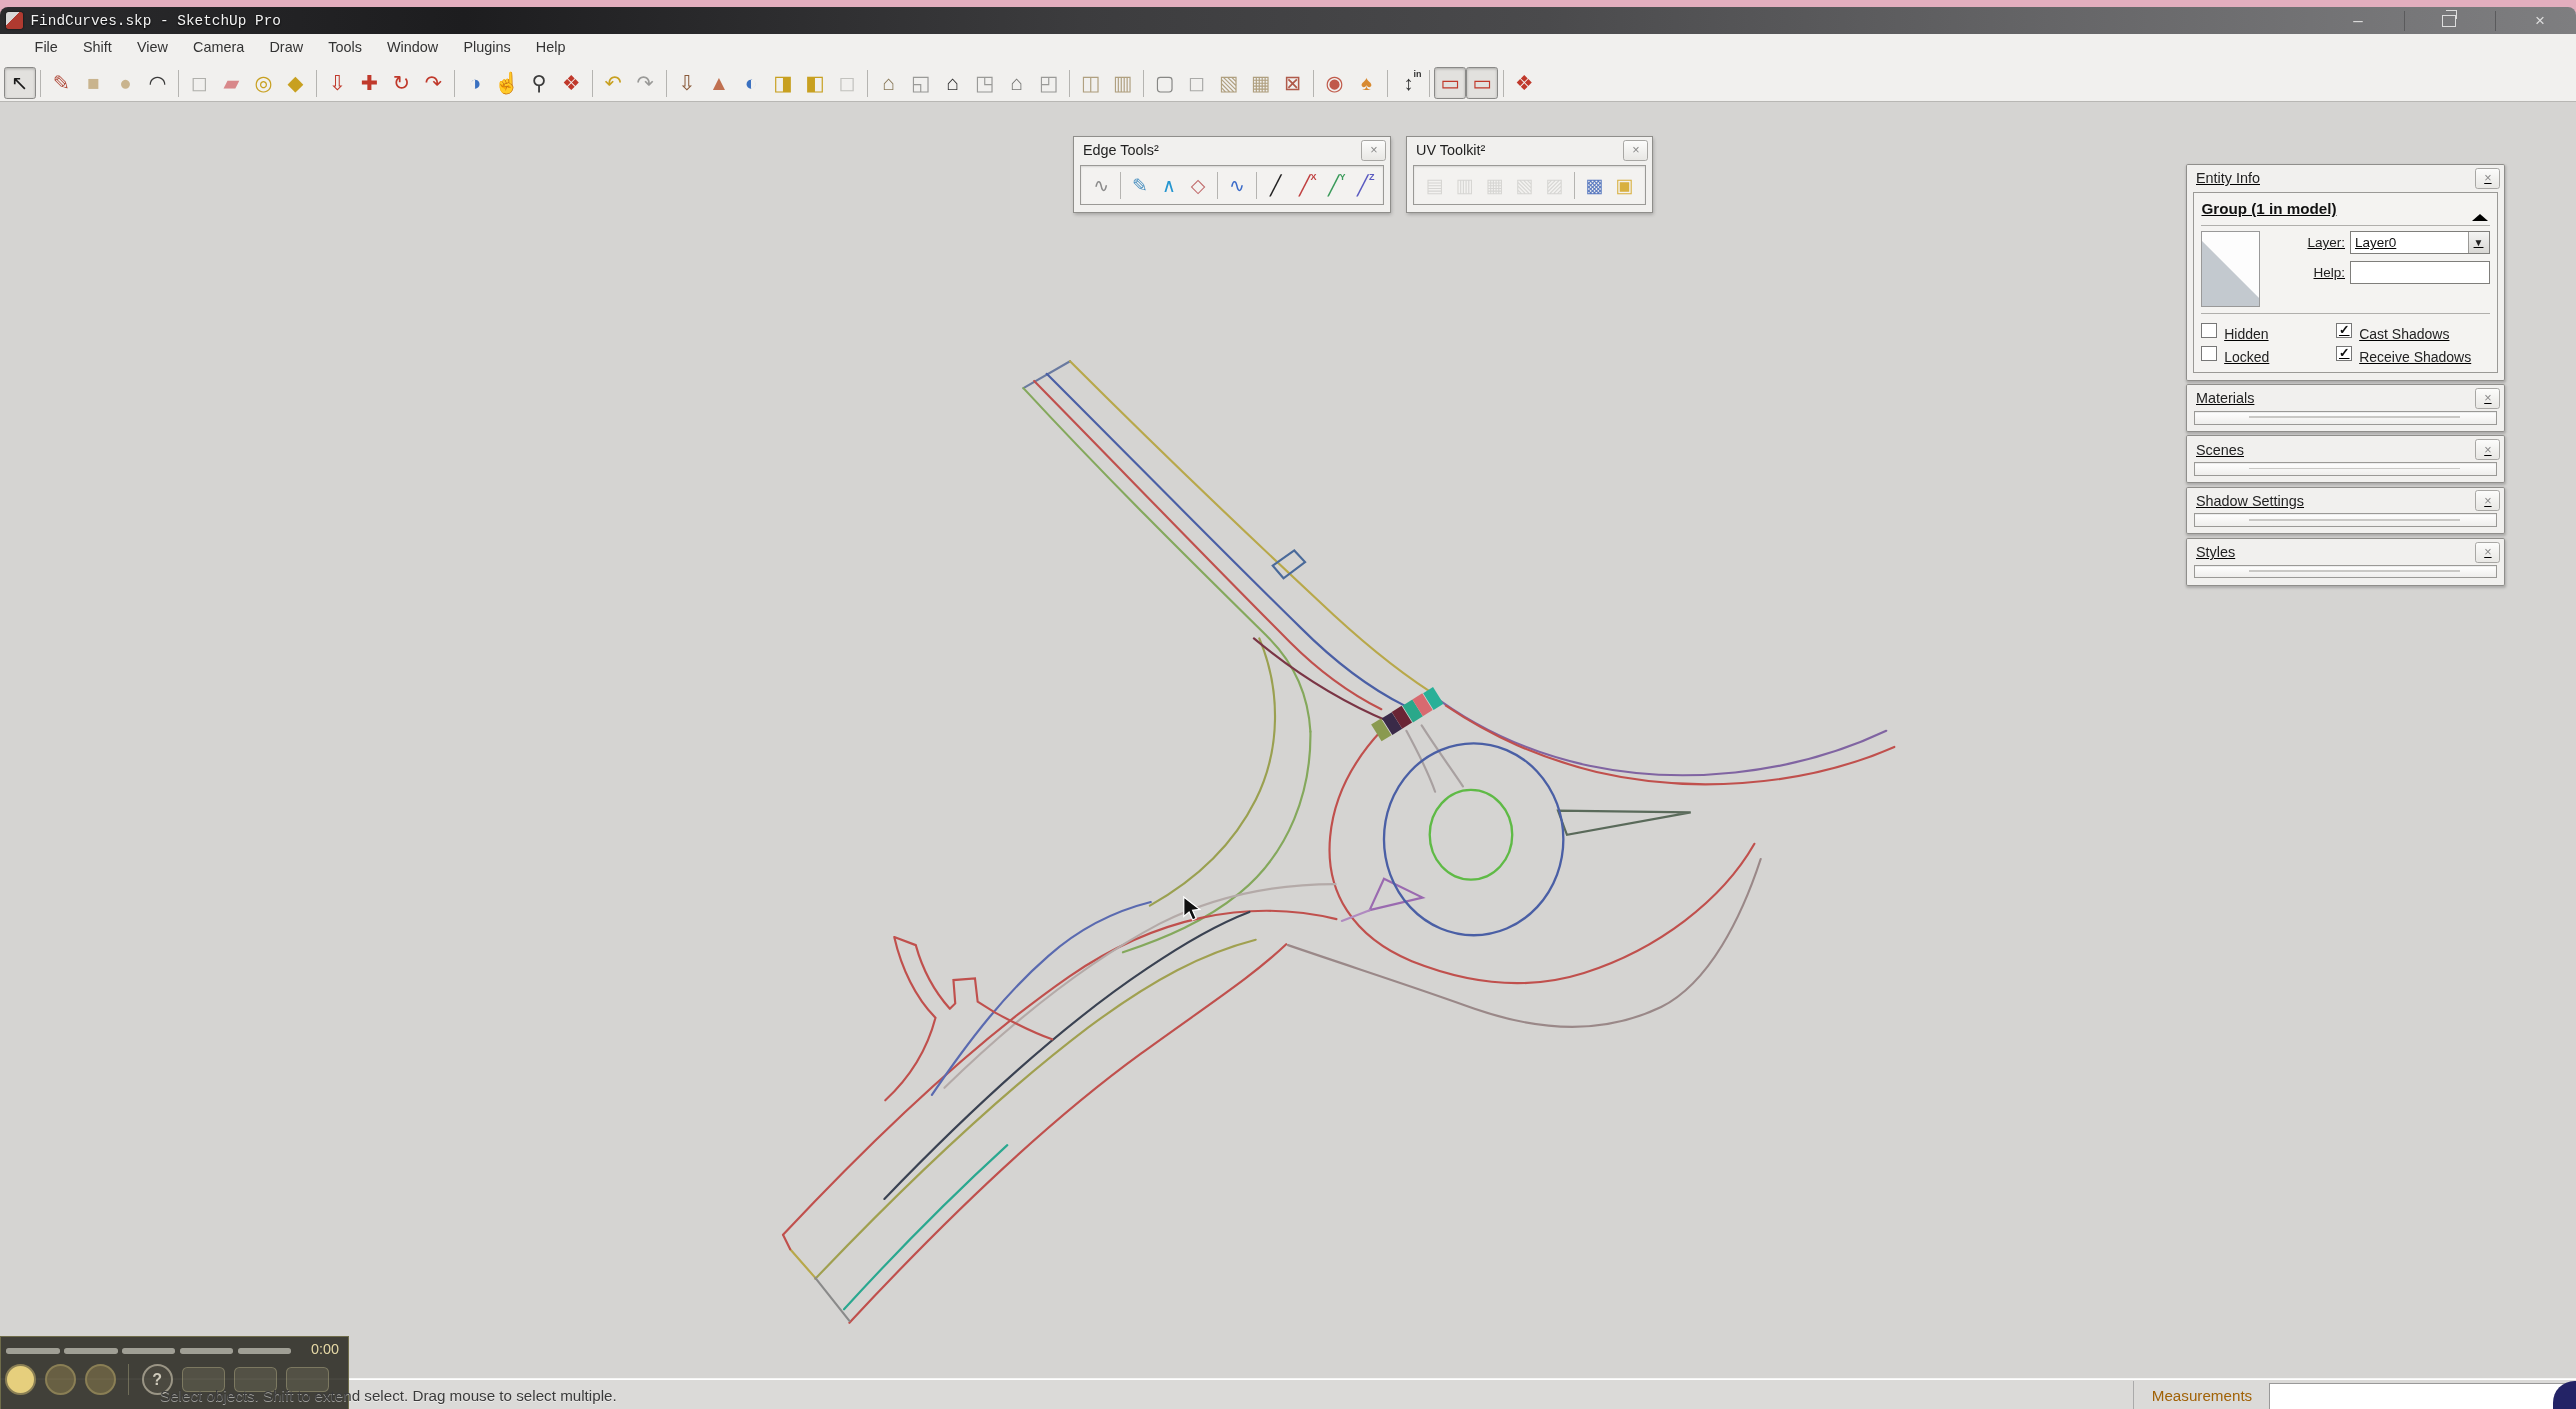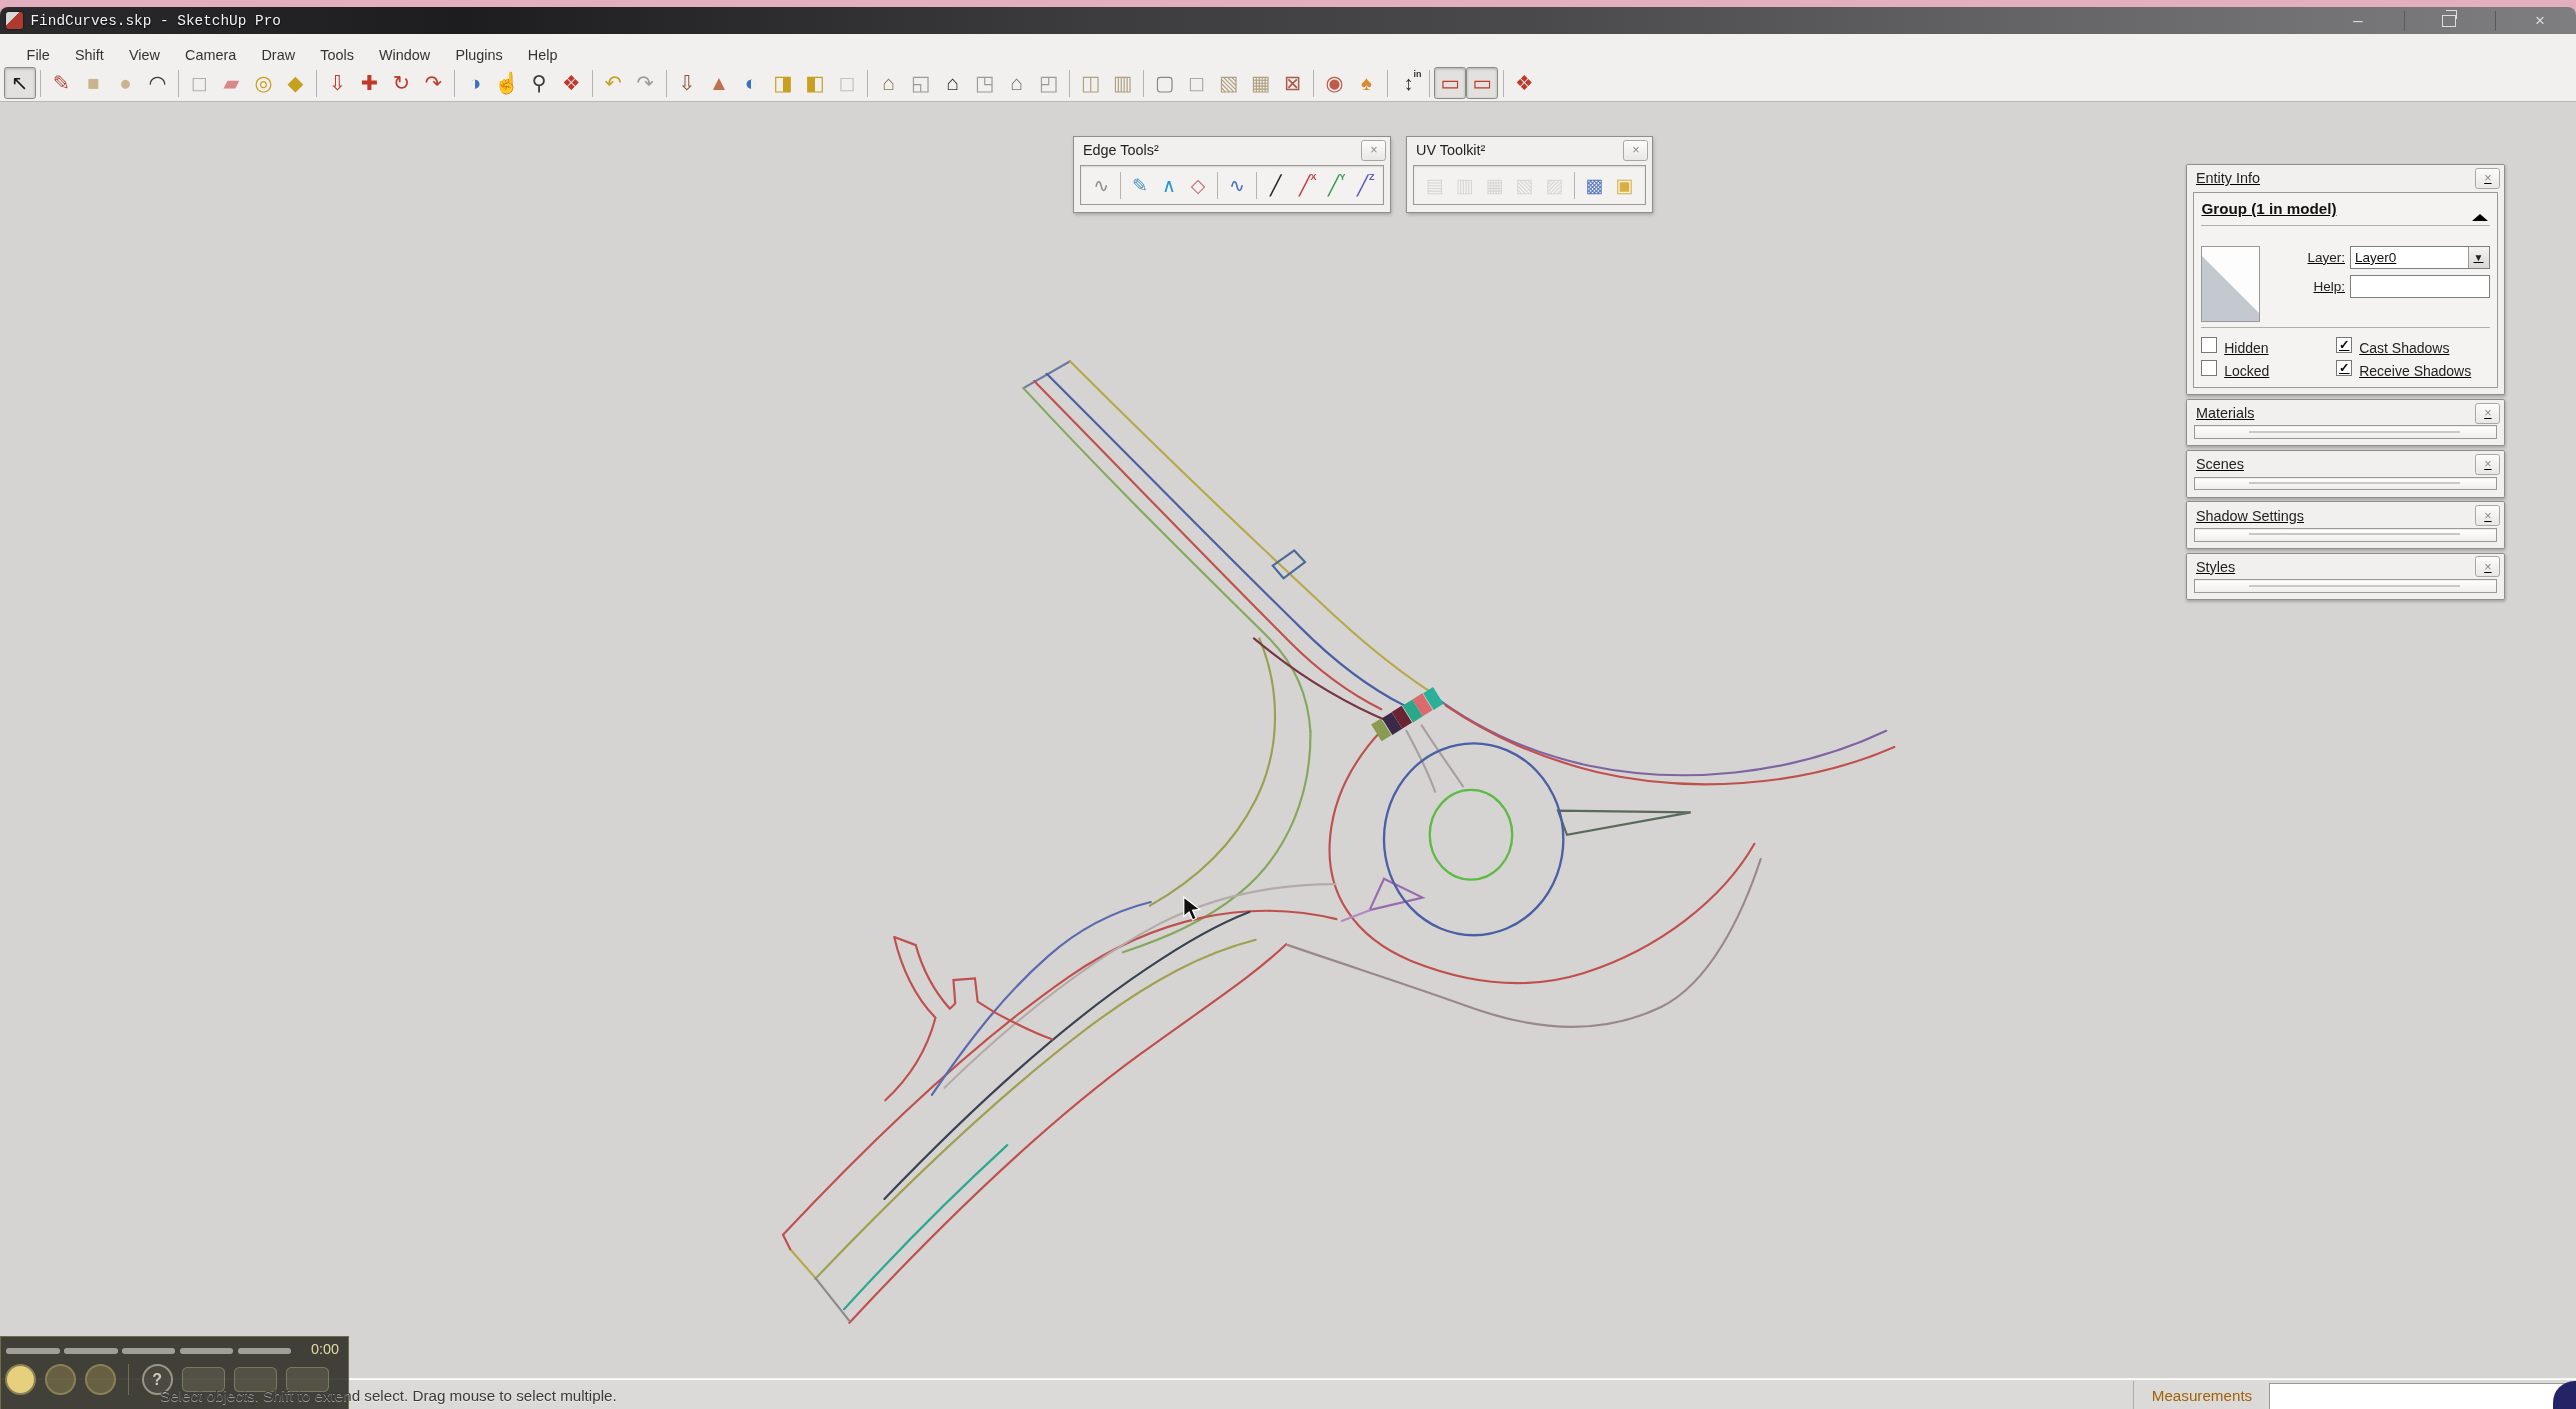--- a/index.html
+++ b/index.html
@@ -12,21 +12,21 @@
   #app-icon{width:17px;height:17px;margin:0 7.2px 0 6.3px;border-radius:2.7px;
     background:linear-gradient(135deg,#d8d8d8 0 40%,#b03a30 40% 100%);box-shadow:0 0 1.8px #000;}
   #window-title{font-size:14.4px;text-shadow:0 0.9px 1.8px #000;font-family:Liberation Mono, monospace;}
   #win-controls{margin-left:auto;display:flex;align-items:center;margin-right:12.6px;gap:23px;}
   .win-btn{width:47px;height:20px;display:flex;align-items:center;justify-content:center;
     color:#ddd;font-size:17px;line-height:1;cursor:default;border-left:0.9px solid #5a5a5c;padding-left:20px;}
   .win-btn:first-child{border-left:none;}
   .restore-glyph{position:relative;width:11.7px;height:10px;border:1.8px solid #ddd;background:transparent;}
   .restore-glyph:before{content:"";position:absolute;left:2.7px;top:-5.4px;width:10px;height:8px;border:1.8px solid #ddd;border-bottom:none;border-left:none;}
   #menubar{position:absolute;left:0;top:34px;width:2576px;height:43px;background:#f1f0ee;
-    border-bottom:0.9px solid #cfcecb;display:flex;align-items:center;padding-left:14px;box-sizing:border-box;}
+    border-bottom:0.9px solid #cfcecb;display:flex;padding-left:22px;box-sizing:border-box;}
   .menu-item{font-size:14.4px;color:#333;padding:4.5px 12.6px;}
   
   #toolbar{position:absolute;left:0;top:65px;width:2576px;height:37px;background:#f1f0ee;
     border-bottom:0.9px solid #b8b7b4;display:flex;align-items:center;padding-left:3.6px;box-sizing:border-box;}
   .tb{width:30px;height:30px;display:flex;align-items:center;justify-content:center;border:0.9px solid transparent;border-radius:2.7px;position:relative;}
   .tb .g{font-size:20.6px;line-height:1;}
   .tb sup{position:absolute;right:1.8px;top:0.9px;font-size:9px;font-weight:bold;color:inherit;}
   .tb.pressed{border:0.9px solid #8a8a88;background:#e2e1de;box-shadow:inset 0 0.9px 2.7px rgba(0,0,0,.25);}
   .tb.disabled{opacity:.45;}
   .tb-sep{width:0.9px;height:27px;background:#b5b4b1;margin:0 4.5px;}
@@ -54,21 +54,21 @@
     background:linear-gradient(#ffffff,#efeeec);box-shadow:inset 0 0.9px 0.9px rgba(0,0,0,.08);position:relative;}
   .collapsed-strip:before{content:"";position:absolute;left:18%;right:12%;top:4.5px;height:1.8px;background:#c9c8c5;}
   #entity-body{margin:1.8px 6.3px 6.3px 6.3px;border:0.9px solid #9a9996;background:#f4f3f1;padding:5.4px 7.2px 7.2px 7.2px;}
   #entity-group-row{display:flex;align-items:center;}
   #entity-group-label{font-size:15.2px;font-weight:bold;color:#111;}
   #details-toggle{margin-left:auto;width:18px;height:21.5px;}
   #details-toggle .bar{width:18px;height:10px;background:#000;position:relative;}
   #details-toggle .bar:before{content:"";position:absolute;left:2.7px;top:2.7px;right:2.7px;height:1.8px;background:#fff;}
   #details-toggle .tri{width:0;height:0;margin-top:1.8px;border-left:8px solid transparent;border-right:8px solid transparent;border-bottom:7.2px solid #000;}
   .e-divider{border-top:0.9px solid #b0afac;margin:5.4px 0;}
-  #entity-content{display:flex;margin-top:20px;}
+  #entity-content{display:flex;margin-top:5px;}
   #entity-thumb{width:57px;height:74px;border:0.9px solid #999;background:linear-gradient(45deg,#c3c9cf 49.4%,#fdfdfd 49.9%);}
   #entity-fields{flex:1;display:flex;flex-direction:column;gap:6.3px;margin-left:7.2px;align-items:flex-end;}
   .field-row{display:flex;align-items:center;gap:4.5px;}
   .field-label{font-size:13.5px;color:#222;}
   .select-box{width:140px;height:23px;border:0.9px solid #7f7e7b;background:#fff;display:flex;align-items:center;box-sizing:border-box;}
   .select-box .val{flex:1;font-size:13.5px;padding-left:4.5px;color:#111;}
   .select-box .dd{width:20px;height:100%;border-left:0.9px solid #9a9996;background:linear-gradient(#f4f4f3,#d8d7d4);
      display:flex;align-items:center;justify-content:center;font-size:10px;color:#222;}
   .text-input{width:140px;height:23px;border:0.9px solid #7f7e7b;background:#fff;box-sizing:border-box;font-size:13.5px;padding:0 3.6px;font-family:"Liberation Sans",sans-serif;}
   #entity-checks{display:grid;grid-template-rows:repeat(2,23px);grid-auto-flow:column;grid-template-columns:135px 1fr;align-items:center;margin-top:1.8px;}

